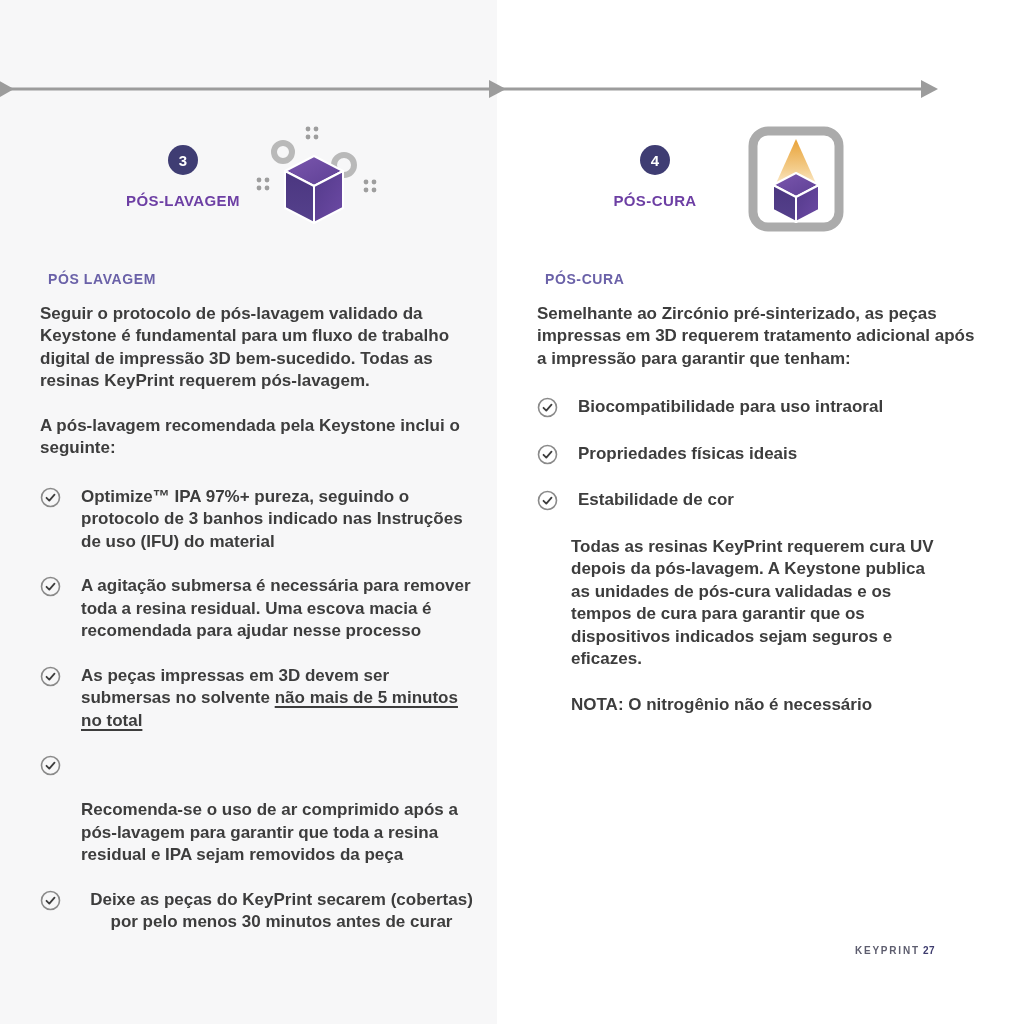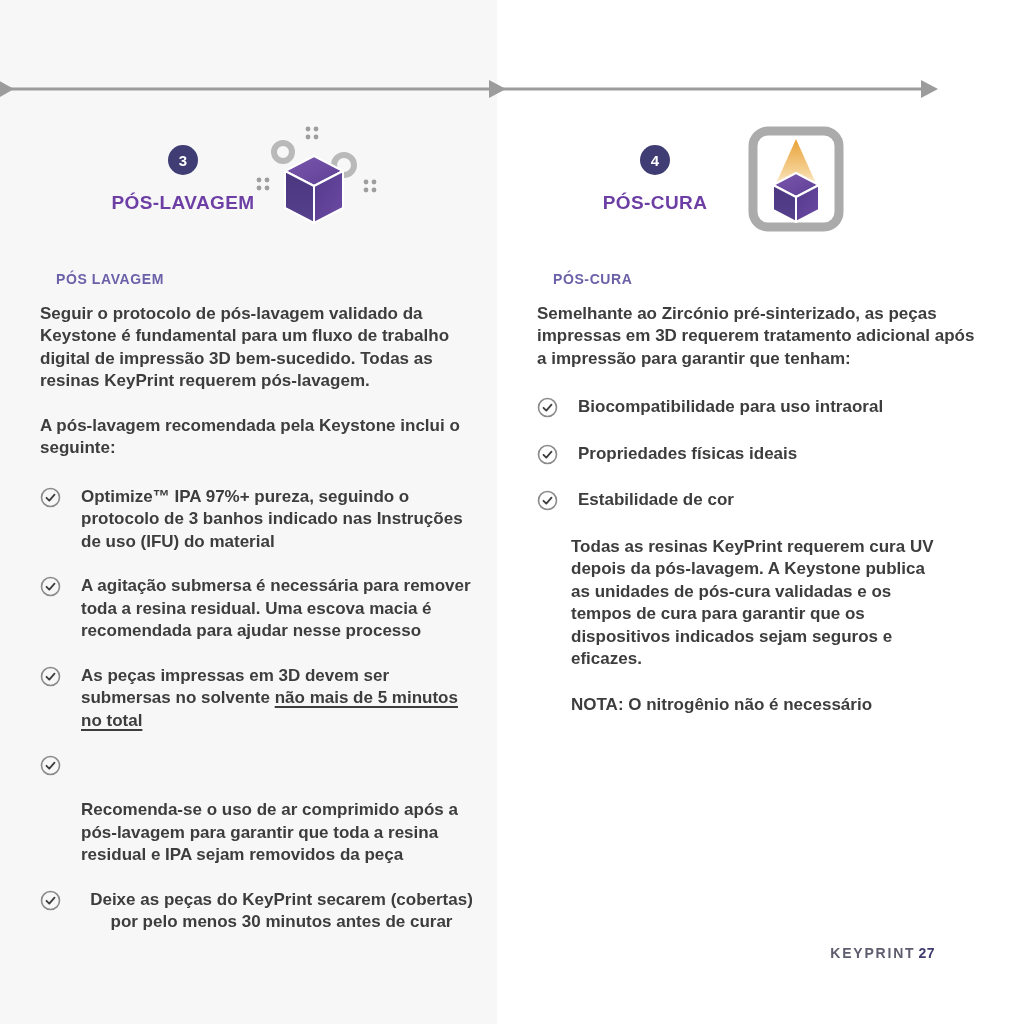--- a/index.html
+++ b/index.html
@@ -10,44 +10,44 @@
   }
   .left-panel{position:absolute;left:0;top:0;width:497px;height:1024px;background:#f7f7f8;}
   .timeline{position:absolute;left:0;top:76;top:76px;width:1009px;height:26px;}
   
   .step-badge{
     position:absolute;width:30px;height:30px;border-radius:50%;
     background:#3f3d73;color:#ffffff;font-size:15px;font-weight:bold;
     display:flex;align-items:center;justify-content:center;
   }
   .step-title{
-    position:absolute;text-align:center;font-size:19px;font-weight:bold;
+    position:absolute;text-align:center;font-size:15px;font-weight:bold;
     color:#6d3fa4;letter-spacing:0.4px;
   }
   .header-icon{position:absolute;}
   
   .col{position:absolute;top:268px;}
   .col-left{left:40px;width:442px;}
   .col-right{left:537px;width:448px;}
   .section-heading{
     font-size:14px;font-weight:bold;color:#6a61a8;letter-spacing:0.6px;
-    margin:0 0 12px 16px;
+    margin:0 0 12px 8px;
   }
   .body-text{font-size:17px;line-height:22.5px;font-weight:bold;color:#3d3d3d;}
   .para{margin:0 0 22px 0;}
   .bullet-list{margin-top:26px;}
   .bullet{display:flex;gap:20px;margin-bottom:22px;}
   .bullet .check{flex:0 0 21px;margin-top:1px;}
   .bullet-text{max-width:390px;}
   .rc-bullet{margin-bottom:24px;}
   .emphasis{font-weight:bold;text-decoration:underline;text-underline-offset:3px;text-decoration-thickness:2px;}
   .rc-body{margin:22px 0 0 34px;max-width:372px;}
   .rc-note{margin:23px 0 0 34px;}
   .footer{
-    position:absolute;right:74px;top:945px;font-size:14px;letter-spacing:1.8px;
+    position:absolute;right:74px;top:945px;font-size:10px;letter-spacing:1.8px;
     font-weight:bold;color:#5d5d6e;
   }
   .footer .page-num{color:#3e3c6e;letter-spacing:0.5px;margin-left:3px;}
 </style>
 </head>
 <body>
 
 <div class="page">
 
   <div class="left-panel"></div>

